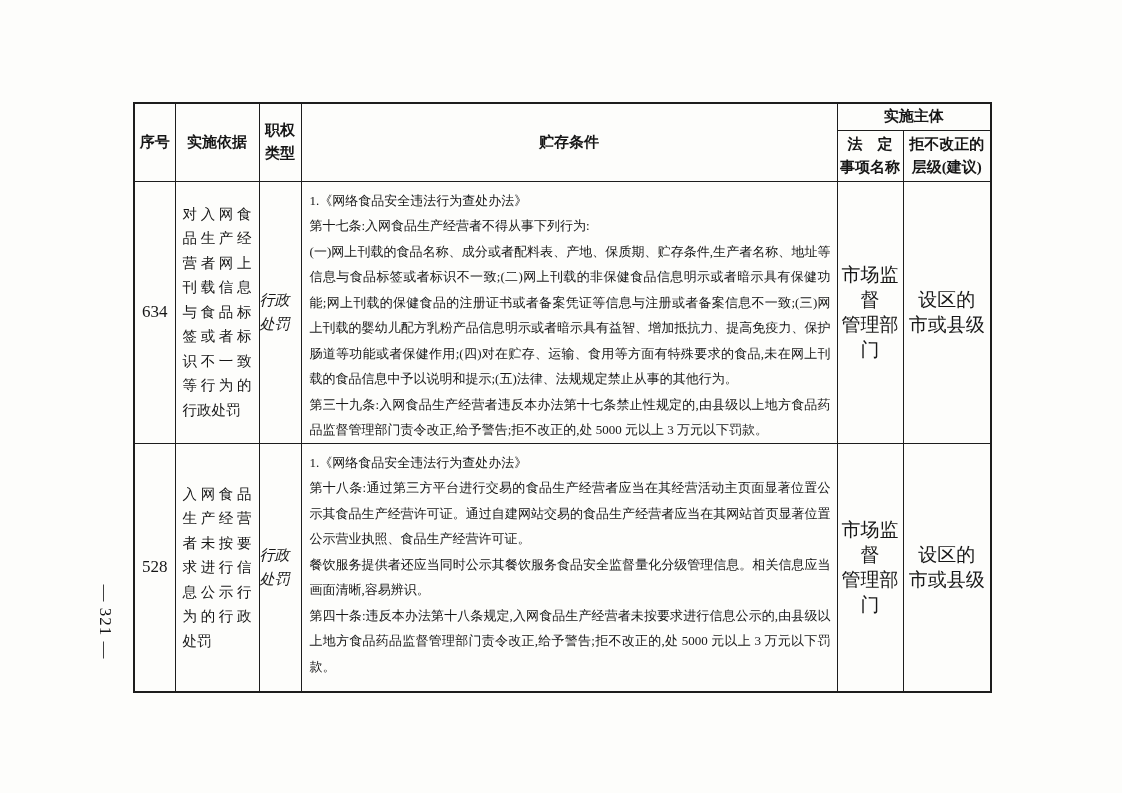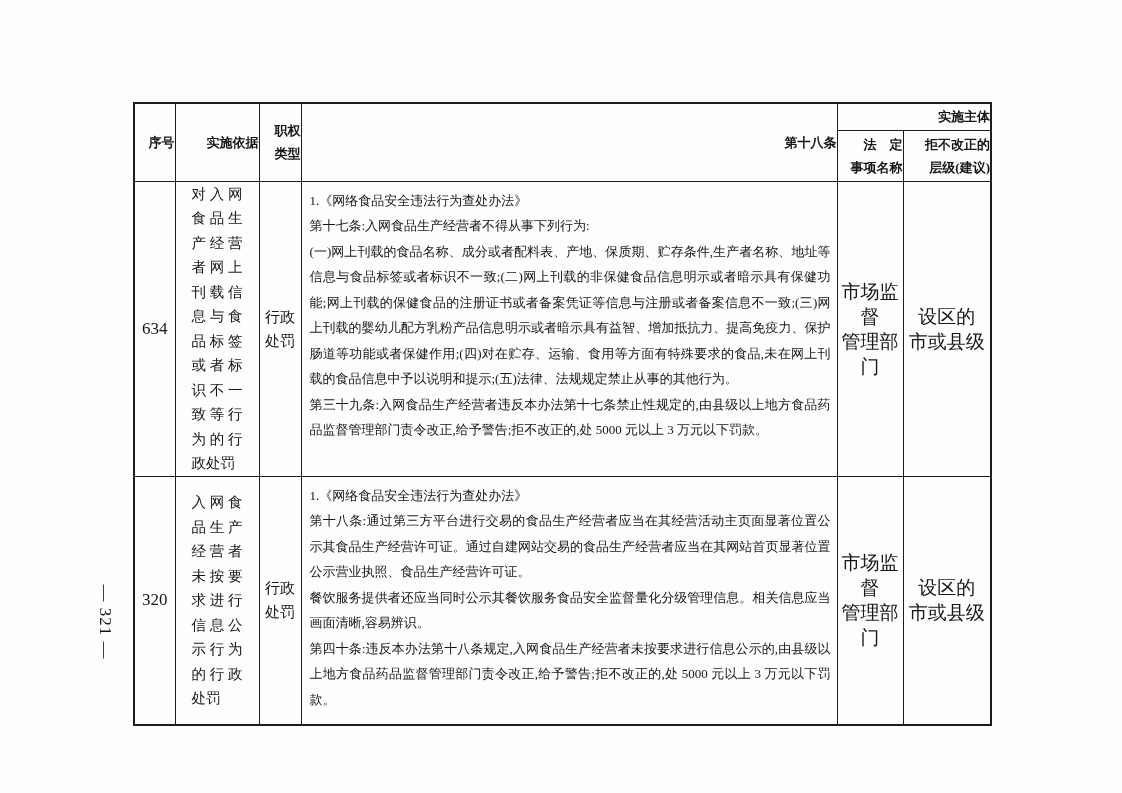--- a/index.html
+++ b/index.html
@@ -33,48 +33,48 @@
     border-collapse: collapse;
     table-layout: fixed;
     border: 2px solid #1d1d1d;
   }
   .items-table th, .items-table td {
     border: 1px solid #1d1d1d;
     padding: 0;
   }
   .items-table thead th {
     font-weight: bold;
-    font-size: 13px;
-    text-align: right;
+    font-size: 15px;
+    text-align: center;
     vertical-align: middle;
     line-height: 23px;
     white-space: pre-line;
   }
   tr.hrow1 { height: 27px; }
   tr.hrow2 { height: 51px; }
   tr.r634 { height: 261px; }
   tr.r635 { height: 249px; }
   td.serial {
     font-size: 17px;
     text-align: center;
     vertical-align: middle;
   }
   td.name {
     font-size: 14.5px;
     line-height: 24.5px;
     vertical-align: middle;
-    padding: 0 16px;
+    padding: 0 7px;
     text-align: justify;
   }
   td.type {
     font-size: 15px;
-    text-align: center;
     vertical-align: middle;
     line-height: 24px;
     white-space: pre-line;
+    font-style: italic;
   }
   td.basis { vertical-align: top; text-align: left; }
   .basis-text {
     padding: 6px 6px 0 8px;
     font-size: 13px;
     line-height: 25.5px;
     white-space: pre-wrap;
     text-align: justify;
   }
   td.subject, td.level {
@@ -101,21 +101,21 @@
       <col style="width:536px">
       <col style="width:66px">
       <col style="width:88px">
     </colgroup>
     <thead>
       <tr class="hrow1">
         <th rowspan="2">序号</th>
         <th rowspan="2">实施依据</th>
         <th rowspan="2">职权
 类型</th>
-        <th rowspan="2">第十八条</th>
+        <th rowspan="2">贮存条件</th>
         <th colspan="2">实施主体</th>
       </tr>
       <tr class="hrow2">
         <th>法　定
 事项名称</th>
         <th>拒不改正的
 层级(建议)</th>
       </tr>
     </thead>
     <tbody>
@@ -129,21 +129,21 @@
 第十七条:入网食品生产经营者不得从事下列行为:
 (一)网上刊载的食品名称、成分或者配料表、产地、保质期、贮存条件,生产者名称、地址等信息与食品标签或者标识不一致;(二)网上刊载的非保健食品信息明示或者暗示具有保健功能;网上刊载的保健食品的注册证书或者备案凭证等信息与注册或者备案信息不一致;(三)网上刊载的婴幼儿配方乳粉产品信息明示或者暗示具有益智、增加抵抗力、提高免疫力、保护肠道等功能或者保健作用;(四)对在贮存、运输、食用等方面有特殊要求的食品,未在网上刊载的食品信息中予以说明和提示;(五)法律、法规规定禁止从事的其他行为。
 第三十九条:入网食品生产经营者违反本办法第十七条禁止性规定的,由县级以上地方食品药品监督管理部门责令改正,给予警告;拒不改正的,处 5000 元以上 3 万元以下罚款。</div>
         </td>
         <td class="subject">市场监督
 管理部门</td>
         <td class="level">设区的
 市或县级</td>
       </tr>
       <tr class="r635">
-        <td class="serial">320</td>
+        <td class="serial">528</td>
         <td class="name">入网食品生产经营者未按要求进行信息公示行为的行政处罚</td>
         <td class="type">行政
 处罚</td>
         <td class="basis">
           <div class="basis-text">1.《网络食品安全违法行为查处办法》
 第十八条:通过第三方平台进行交易的食品生产经营者应当在其经营活动主页面显著位置公示其食品生产经营许可证。通过自建网站交易的食品生产经营者应当在其网站首页显著位置公示营业执照、食品生产经营许可证。
 餐饮服务提供者还应当同时公示其餐饮服务食品安全监督量化分级管理信息。相关信息应当画面清晰,容易辨识。
 第四十条:违反本办法第十八条规定,入网食品生产经营者未按要求进行信息公示的,由县级以上地方食品药品监督管理部门责令改正,给予警告;拒不改正的,处 5000 元以上 3 万元以下罚款。</div>
         </td>
         <td class="subject">市场监督

